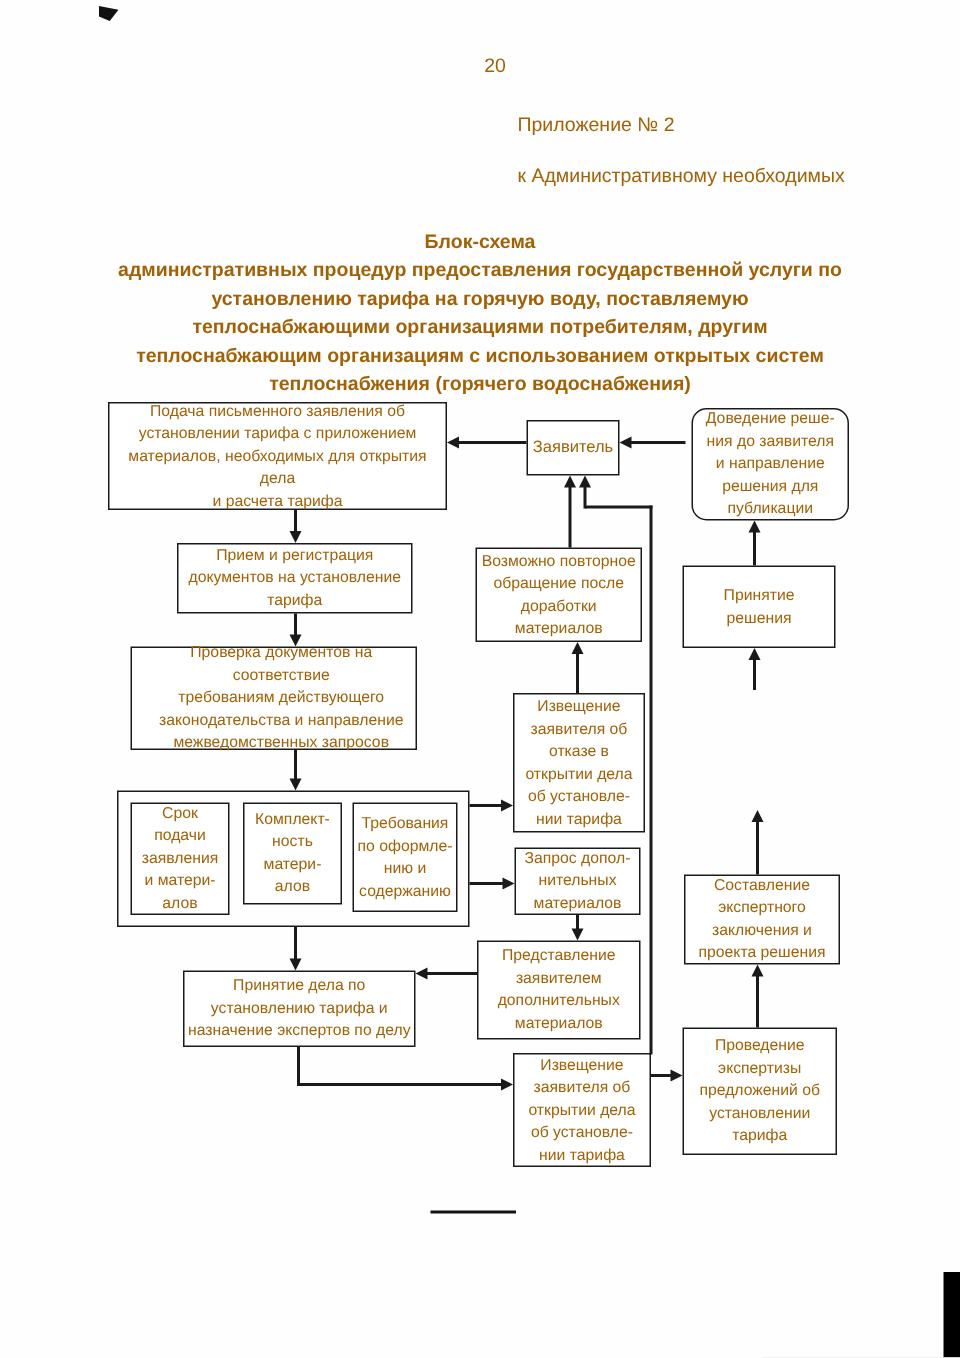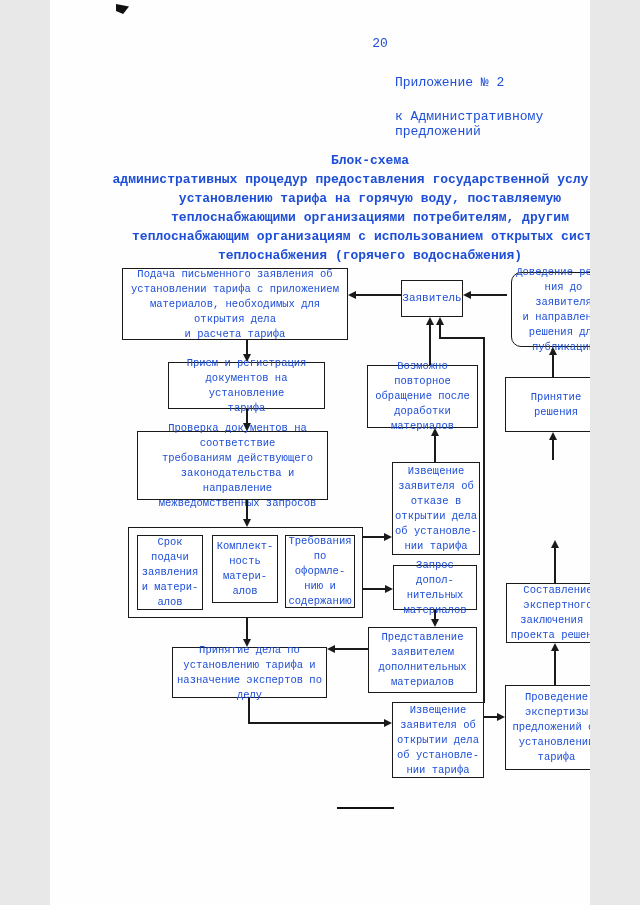--- a/index.html
+++ b/index.html
@@ -1,18 +1,18 @@
 <!DOCTYPE html>
 <html><head>
 <meta charset="utf-8">
 <style>
   html,body{margin:0;padding:0;background:#e8e8e8;}
   .page{
-    position:relative;width:540px;height:905px;background:#fefefe;
-    font-family:Liberation Mono, monospace;color:#1d4ed8;
+    position:relative;width:640px;height:905px;background:#fefefe;
+    font-family:Liberation Sans, sans-serif;color:#a16207;
     overflow:hidden;margin:0 auto;
   }
   .pagenum{position:absolute;left:300px;top:36px;width:60px;text-align:center;font-size:13px;}
   .annex{position:absolute;left:345px;font-size:13px;}
   .title{
     position:absolute;left:30px;top:151px;width:580px;text-align:center;
     font-size:13px;font-weight:bold;line-height:19px;white-space:pre-line;
   }
   .bx{
     position:absolute;box-sizing:border-box;border:1.5px solid #1a1a1a;background:#fff;
@@ -33,21 +33,21 @@
   .rule-bottom{position:absolute;left:287px;top:807px;width:57px;height:2px;background:#111;}
   .bar-br{position:absolute;left:629px;top:848px;width:11px;height:57px;background:#000;}
 </style>
 </head>
 <body>
 
 <div class="page">
 
   <div class="pagenum">20</div>
   <div class="annex" style="top:75px;">Приложение № 2</div>
-  <div class="annex" style="top:109px;">к Административному предложений</div>
+  <div class="annex" style="top:109px;">к Административному необходимых</div>
   <div class="title">Блок-схема
 административных процедур предоставления государственной услуги по
 установлению тарифа на горячую воду, поставляемую
 теплоснабжающими организациями потребителям, другим
 теплоснабжающим организациям с использованием открытых систем
 теплоснабжения (горячего водоснабжения)</div>
 
   <div class="bx" style="left:72px;top:268px;width:226px;height:72px;">Подача письменного заявления об
 установлении тарифа с приложением
 материалов, необходимых для открытия дела

